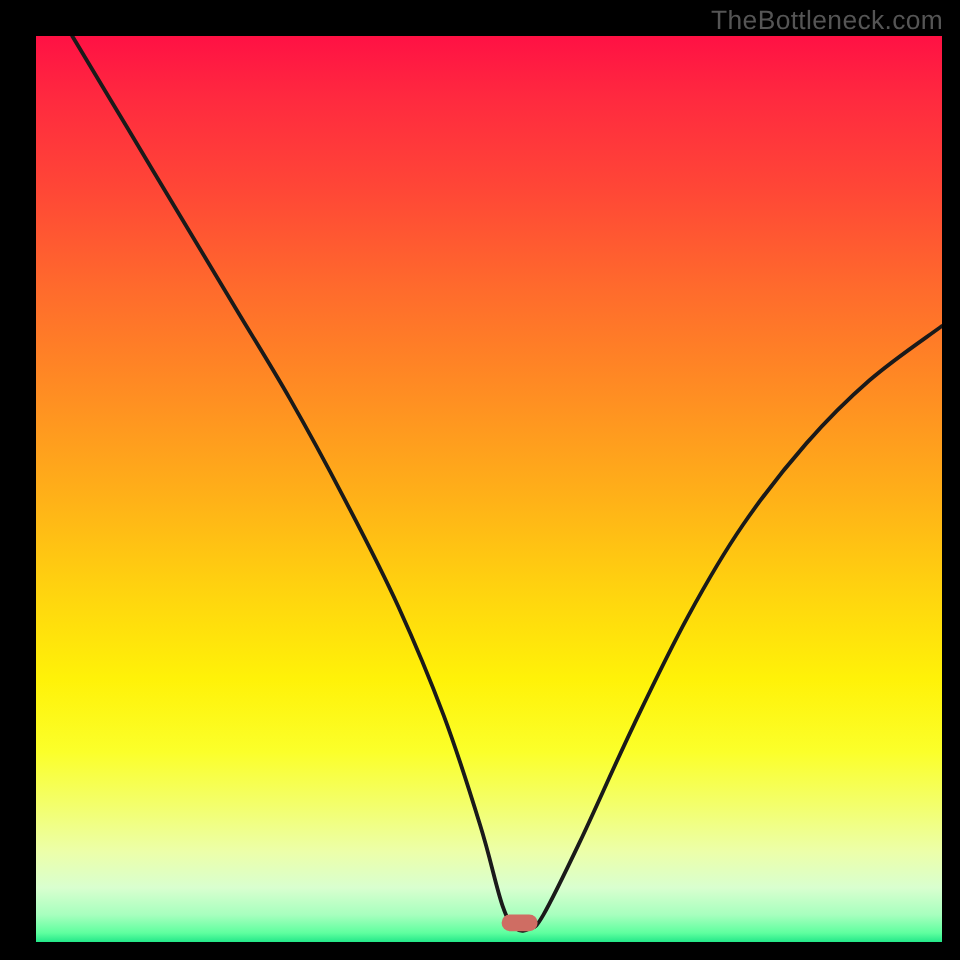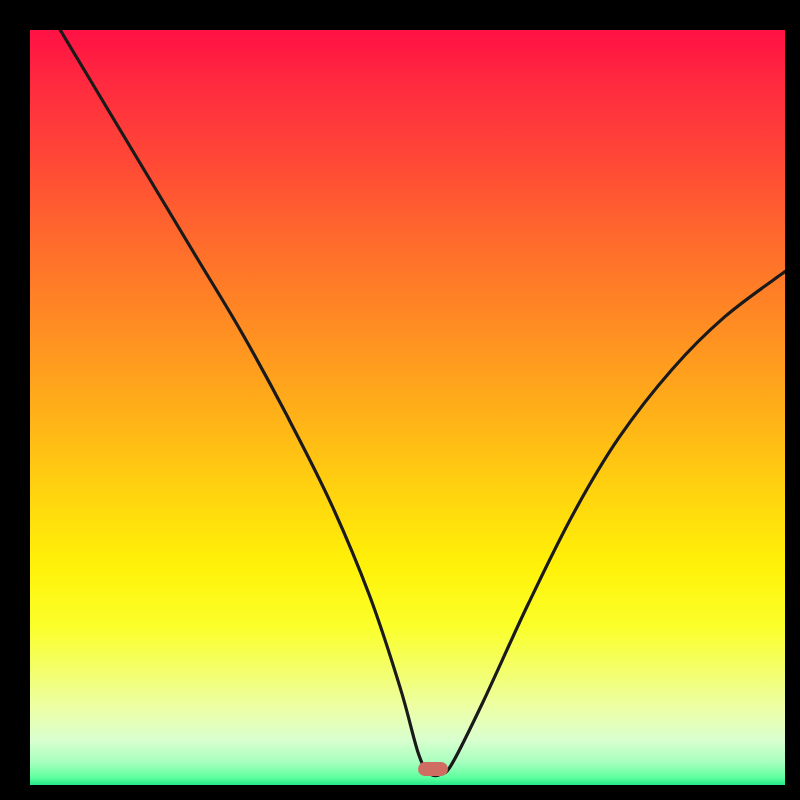--- a/index.html
+++ b/index.html
@@ -75,20 +75,21 @@
     position: absolute;
     border-radius: 7px;
     z-index: 20;
   }
 </style>
 </head>
 <body>
 
 <div class="frame">
 
+  <div class="watermark">TheBottleneck.com</div>
 
   <div class="plot-area">
     <div class="gradient"></div>
 
     <svg class="curve-svg" viewBox="0 0 755 755" preserveAspectRatio="none">
       <path id="curve" class="curve-path" d="M 30.2 0.0 C 38.4 13.6, 59.2 48.3, 75.5 75.5 C 91.8 102.7, 104.5 123.8, 120.8 151.0 C 137.1 178.2, 149.8 199.3, 166.1 226.5 C 182.4 253.7, 195.1 273.5, 211.4 302.0 C 227.7 330.5, 240.4 353.8, 256.7 385.1 C 273.0 416.3, 287.1 443.0, 302.0 475.6 C 316.9 508.3, 327.5 533.6, 339.8 566.3 C 352.0 598.9, 361.1 628.3, 369.9 656.9 C 378.8 685.4, 383.4 709.2, 388.8 724.8 C 394.3 740.4, 396.1 740.3, 400.2 743.7 C 404.2 747.1, 407.4 745.7, 411.5 743.7 C 415.6 741.6, 415.3 745.3, 422.8 732.4 C 430.3 719.4, 439.4 700.5, 453.0 672.0 C 466.6 643.4, 482.0 607.8, 498.3 573.8 C 514.6 539.8, 527.3 513.1, 543.6 483.2 C 559.9 453.3, 571.2 433.5, 588.9 407.7 C 606.6 381.9, 622.7 361.5, 641.8 339.7 C 660.8 318.0, 674.2 304.6, 694.6 286.9 C 715.0 269.2, 744.1 249.8, 755.0 241.6"></path>
     </svg>
 
     <div id="marker" class="marker" style="width: 30px; height: 14px; background: rgb(207, 109, 99); left: 388.17px; top: 732.145px;"></div>
   </div>

